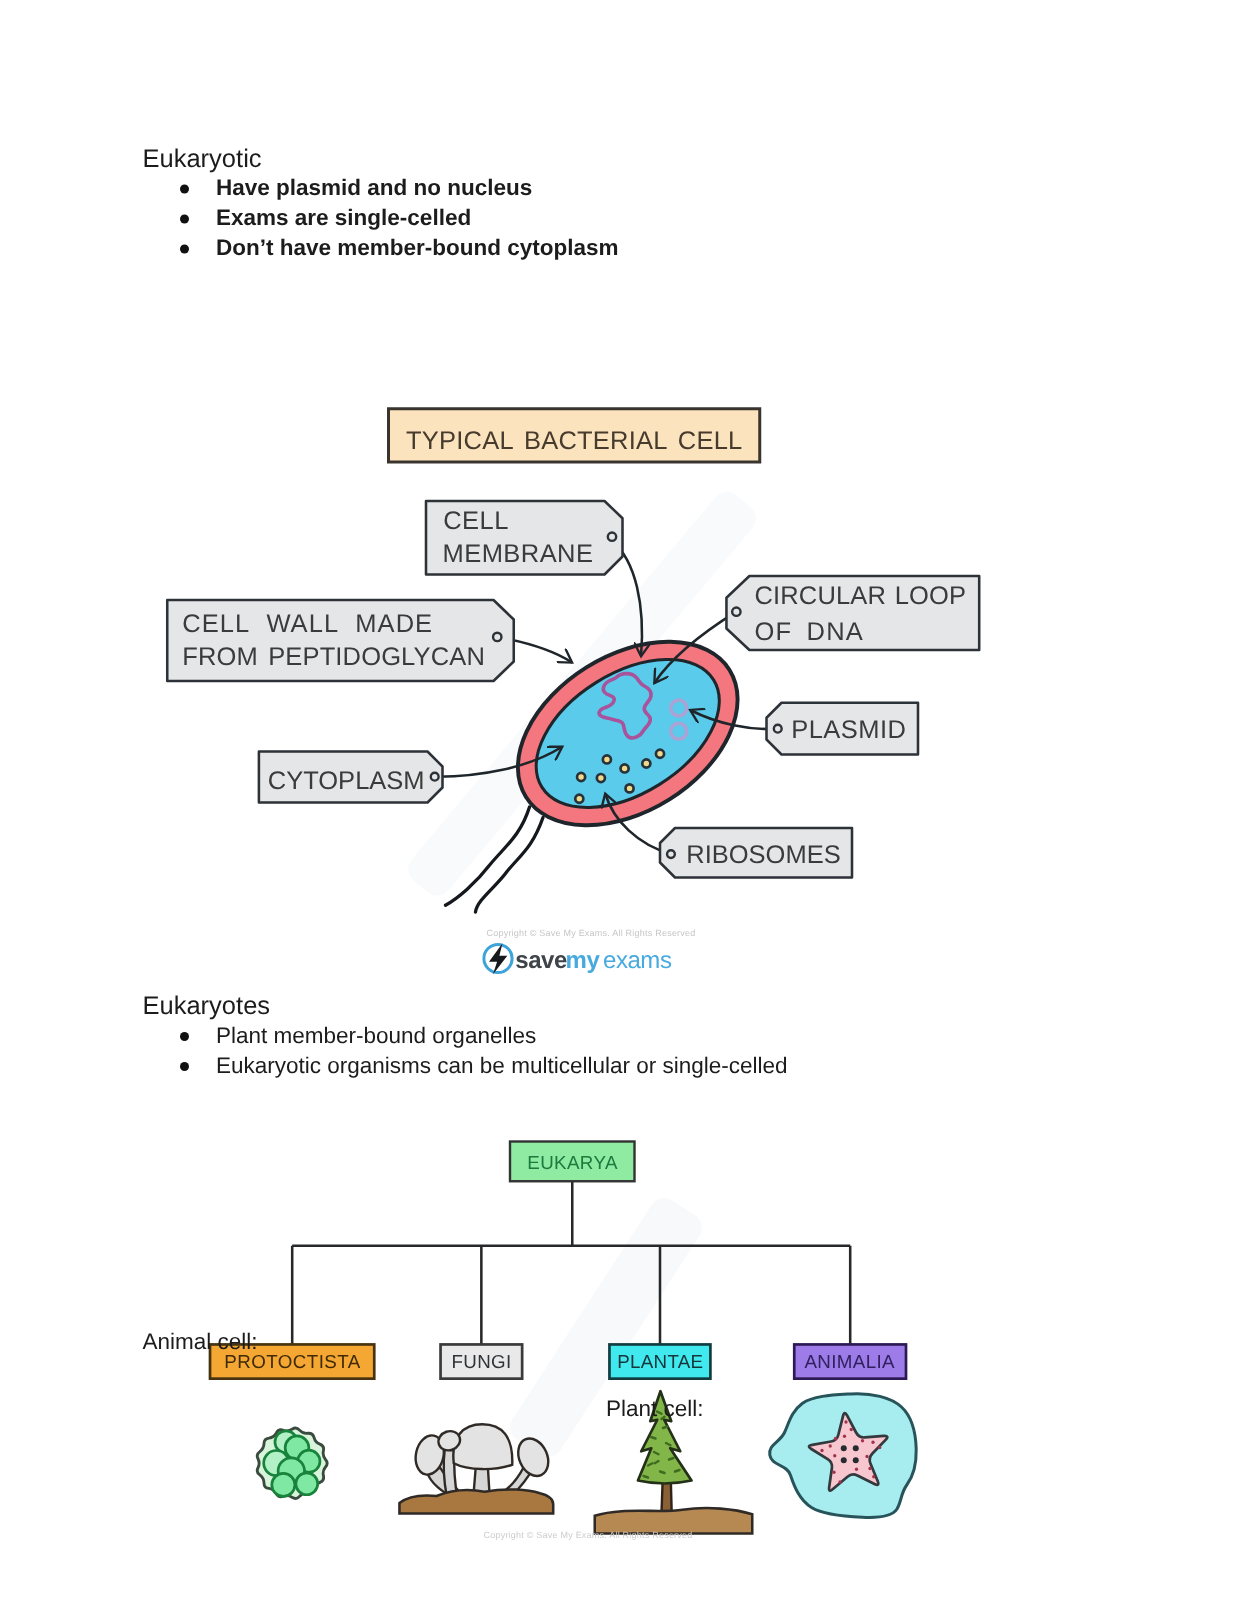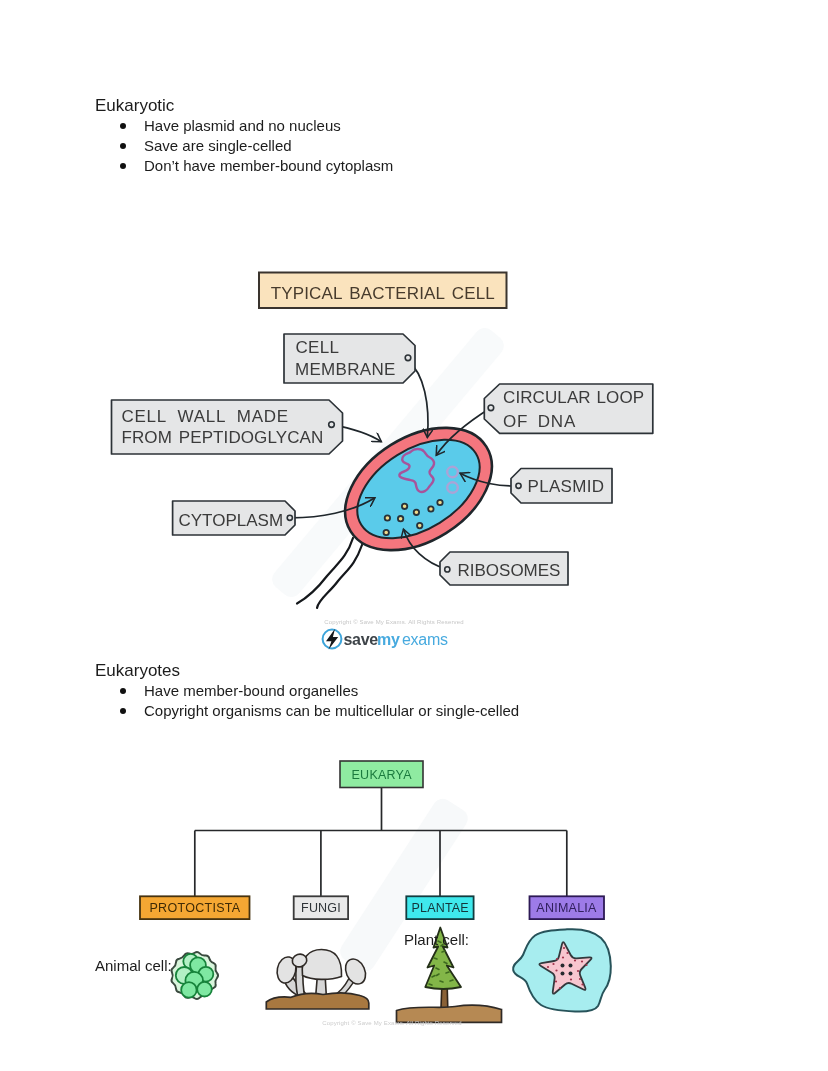--- a/index.html
+++ b/index.html
@@ -13,33 +13,33 @@
   svg text{font-family:"Liberation Sans", sans-serif;}
 </style>
 </head>
 <body>
 <div id="page">
 
   <div style="position:absolute;left:372px;top:295px;width:32px;height:335px;background:#f8fafb;transform:rotate(40deg);border-radius:10px;"></div>
   <div style="position:absolute;left:385px;top:790px;width:38px;height:190px;background:#f7f9fa;transform:rotate(33deg);border-radius:10px;"></div>
 
   <div class="h" style="left:95px;top:95.5px;">Eukaryotic</div>
-  <div class="blk" style="left:95px;top:116px;width:600px;">
+  <div class="blk" style="left:95px;top:116px;width:600px;font-weight:bold;">
     <div class="li">Have plasmid and no nucleus</div>
-    <div class="li">Save are single-celled</div>
+    <div class="li">Exams are single-celled</div>
     <div class="li">Don’t have member-bound cytoplasm</div>
   </div>
 
   <div class="h" style="left:95px;top:660.5px;text-align:right;">Eukaryotes</div>
   <div class="blk" style="left:95px;top:681px;width:600px;">
-    <div class="li">Have member-bound organelles</div>
-    <div class="li">Copyright organisms can be multicellular or single-celled</div>
+    <div class="li">Plant member-bound organelles</div>
+    <div class="li">Eukaryotic organisms can be multicellular or single-celled</div>
   </div>
 
-  <div class="blk" style="left:95px;top:956px;">Animal cell:</div>
+  <div class="blk" style="left:95px;top:885px;">Animal cell:</div>
   <div class="blk" style="left:404px;top:929.5px;">Plant cell:</div>
 
   <svg width="828" height="1071" viewBox="0 0 828 1071">
     <defs>
       <marker id="ah" viewBox="-10 -6 12 12" refX="-0.5" refY="0" markerWidth="11" markerHeight="11" orient="auto" markerUnits="userSpaceOnUse">
         <path d="M-9,-5.5 L0,0 L-9,5.5" fill="none" stroke="#1f262b" stroke-width="1.7" stroke-linecap="round"></path>
       </marker>
     </defs>
     <g id="diagram1">
 

